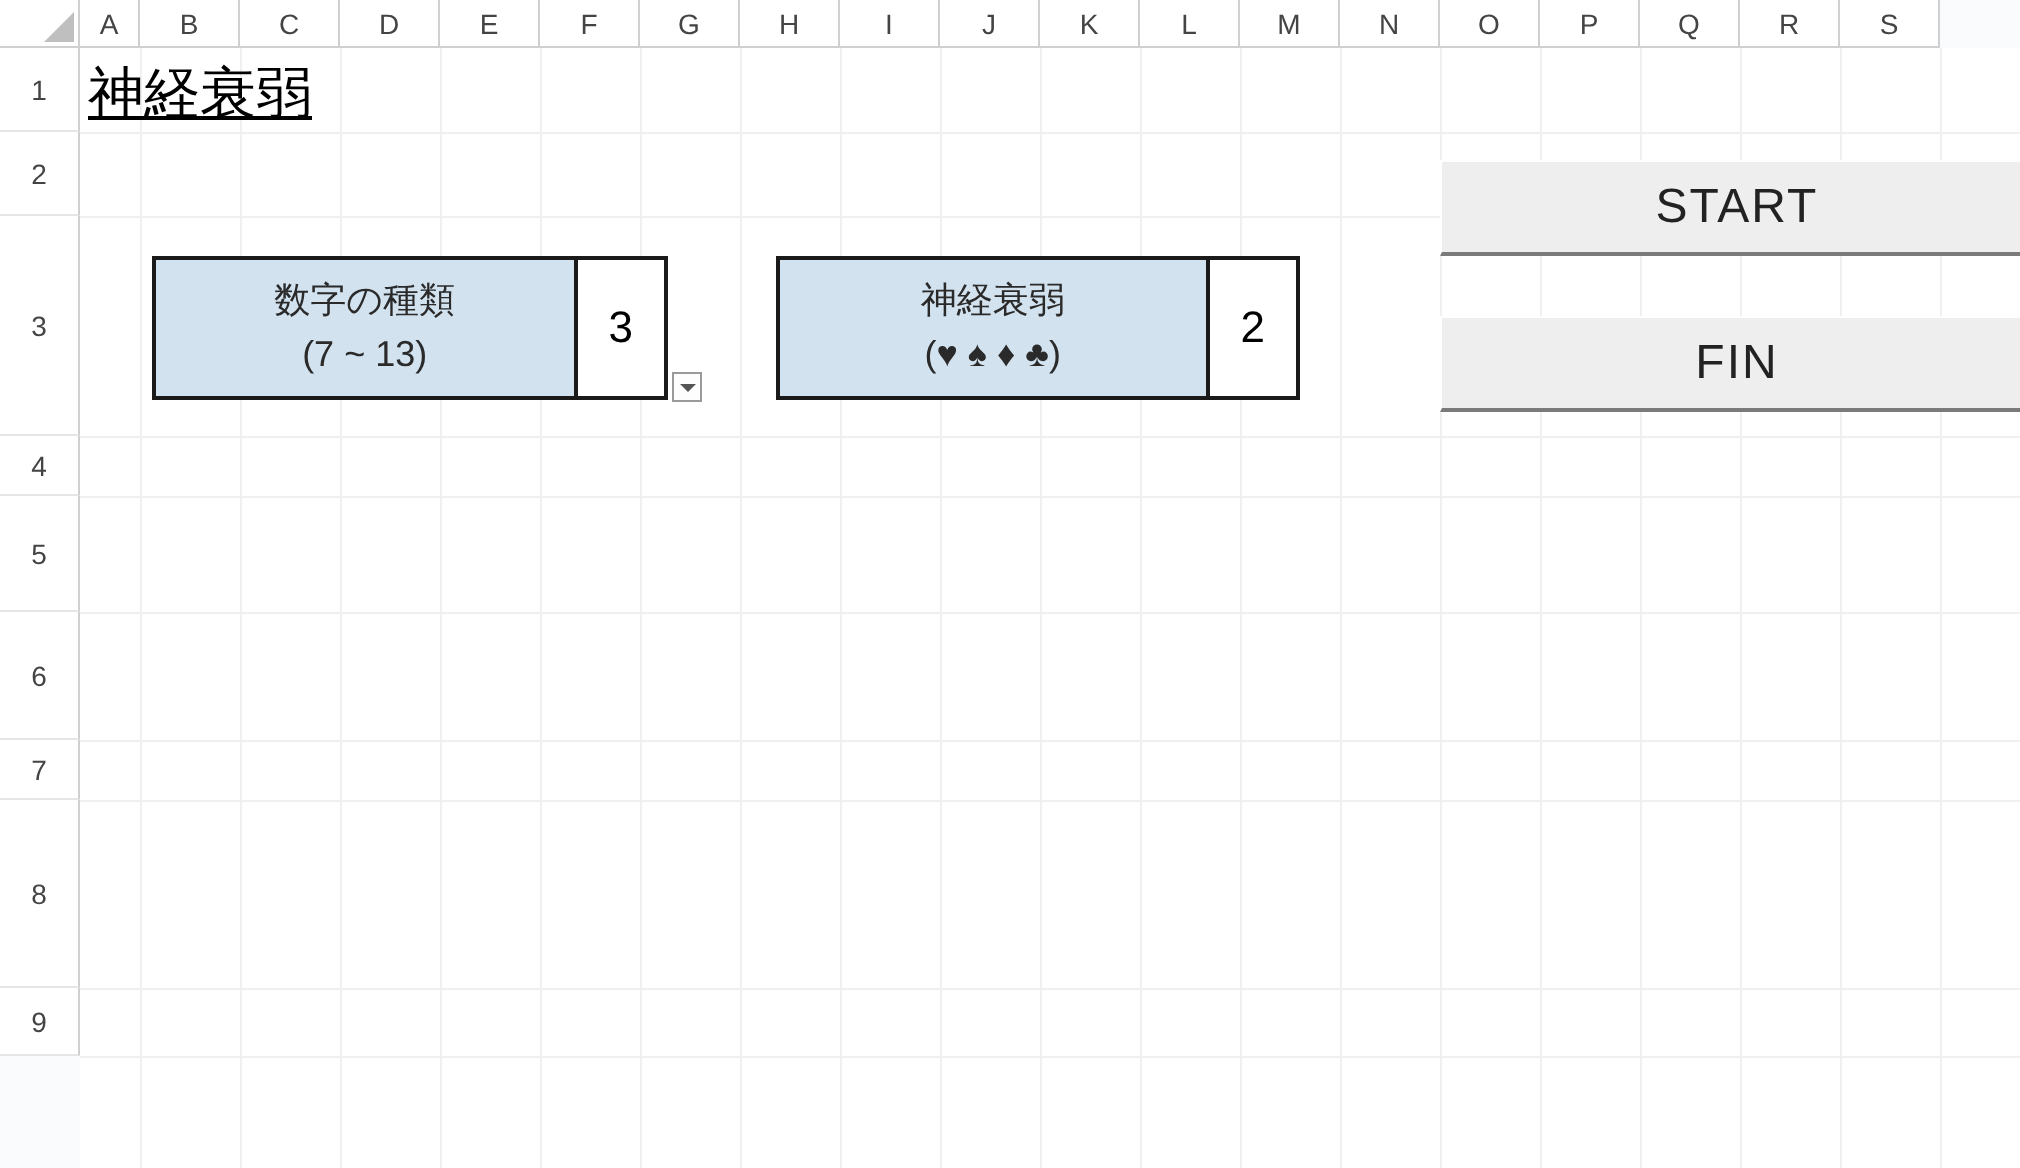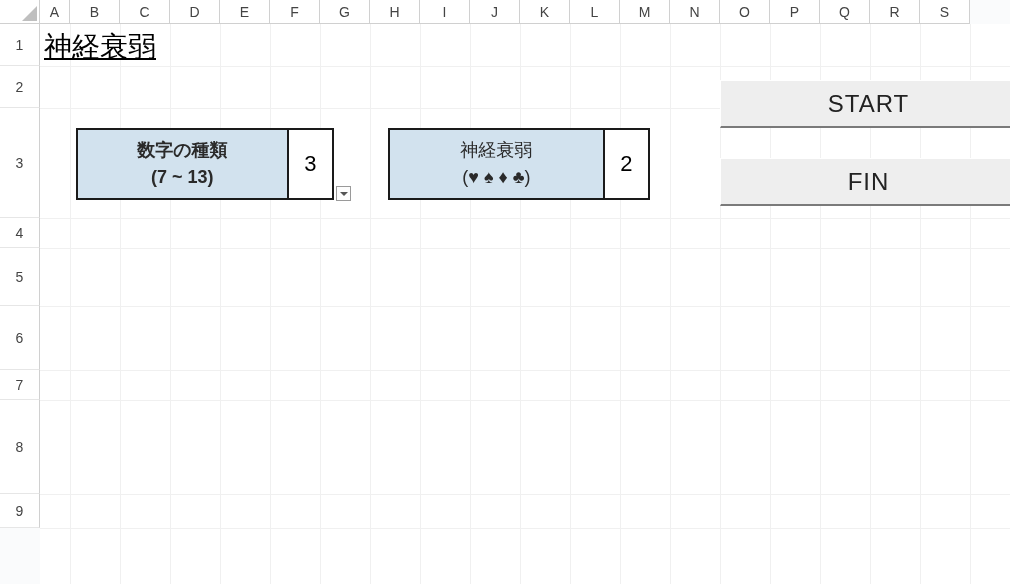--- a/index.html
+++ b/index.html
@@ -204,21 +204,21 @@
     <div class="gridline-v" style="left: 280px;"></div>
     <div class="gridline-v" style="left: 230px;"></div>
     <div class="gridline-v" style="left: 180px;"></div>
     <div class="gridline-v" style="left: 130px;"></div>
     <div class="gridline-v" style="left: 80px;"></div>
     <div class="gridline-v" style="left: 30px;"></div>
 
   <div class="title">神経衰弱</div>
 
   <div class="setting-box" style="left:36px; top:104px; width:258px;">
-    <div class="setting-label" style="width:214px;font-weight:bold;">
+    <div class="setting-label" style="width:214px;">
       <span>数字の種類</span>
       <span>(7 ~ 13)</span>
     </div>
     <div class="setting-value" style="width:44px;">3</div>
   </div>
   <div class="dropdown-btn" style="left:296px; top:162px;"></div>
 
   <div class="setting-box" style="left:348px; top:104px; width:262px;">
     <div class="setting-label" style="width:218px;">
       <span>神経衰弱</span>

